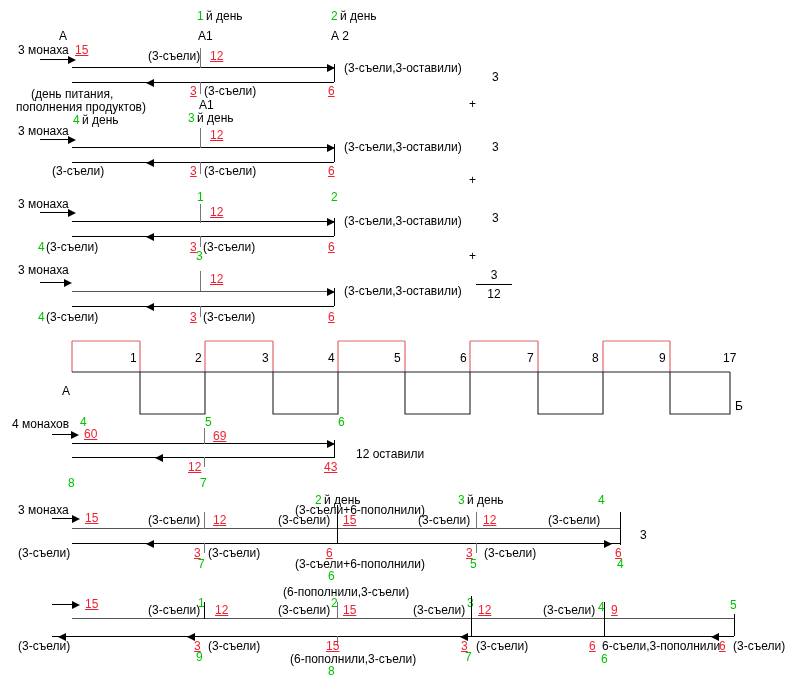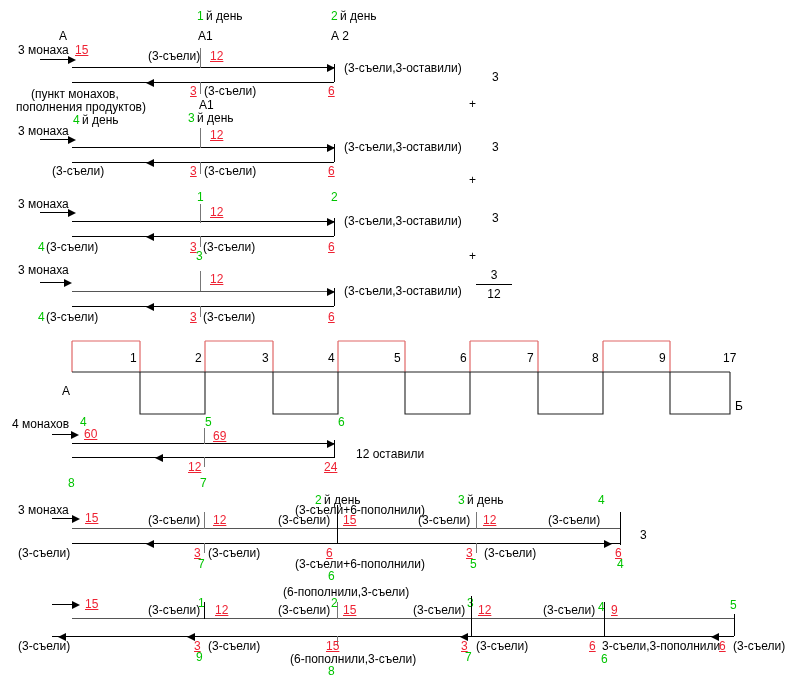--- a/index.html
+++ b/index.html
@@ -50,21 +50,21 @@
   <div class="t blk" style="left:344px;top:62px;">(3-съели,3-оставили)</div>
 
   <div class="hline" style="left:72px;top:82px;width:262px;"></div>
   <div class="arrow-l" style="left:146px;top:79px;"></div>
   <div class="vtick" style="left:200px;top:82px;height:12px;"></div>
 
   <div class="t red" style="left:190px;top:85px;">3</div>
   <div class="t blk" style="left:204px;top:85px;">(3-съели)</div>
   <div class="t red" style="left:328px;top:85px;">6</div>
 
-  <div class="t blk" style="left:31px;top:88px;">(пункт монахов,</div>
+  <div class="t blk" style="left:31px;top:88px;">(день питания,</div>
   <div class="t blk" style="left:16px;top:101px;">пополнения продуктов)</div>
 
   <div class="t blk" style="left:492px;top:71px;">3</div>
   <div class="t blk" style="left:469px;top:98px;">+</div>
 
   <div class="t blk" style="left:199px;top:99px;">А1</div>
   <div class="t grn" style="left:73px;top:114px;">4</div>
   <div class="t blk" style="left:82px;top:114px;">й день</div>
   <div class="t grn" style="left:188px;top:112px;">3</div>
   <div class="t blk" style="left:197px;top:112px;">й день</div>
@@ -206,21 +206,21 @@
   <div class="hline" style="left:72px;top:443px;width:262px;"></div>
   <div class="arrow-r" style="left:327px;top:440px;"></div>
   <div class="vtick" style="left:204px;top:428px;height:16px;"></div>
   <div class="vline" style="left:334px;top:440px;height:18px;"></div>
 
   <div class="hline" style="left:72px;top:457px;width:262px;"></div>
   <div class="arrow-l" style="left:155px;top:454px;"></div>
   <div class="vtick" style="left:204px;top:457px;height:10px;"></div>
 
   <div class="t red" style="left:188px;top:461px;">12</div>
-  <div class="t red" style="left:324px;top:461px;">24</div>
+  <div class="t red" style="left:324px;top:461px;">43</div>
   <div class="t blk" style="left:356px;top:448px;">12 оставили</div>
 
   <div class="t grn" style="left:68px;top:477px;">8</div>
   <div class="t grn" style="left:200px;top:477px;">7</div>
 
   <div class="t blk" style="left:18px;top:504px;">3 монаха</div>
   <div class="hline" style="left:52px;top:518px;width:26px;"></div>
   <div class="arrow-r" style="left:72px;top:515px;"></div>
   <div class="t red" style="left:85px;top:512px;">15</div>
 
@@ -312,19 +312,19 @@
 
   <div class="t red" style="left:326px;top:640px;">15</div>
   <div class="t blk" style="left:290px;top:653px;">(6-пополнили,3-съели)</div>
   <div class="t grn" style="left:328px;top:665px;">8</div>
 
   <div class="t red" style="left:461px;top:640px;">3</div>
   <div class="t grn" style="left:465px;top:651px;">7</div>
   <div class="t blk" style="left:476px;top:640px;">(3-съели)</div>
 
   <div class="t red" style="left:589px;top:640px;">6</div>
-  <div class="t blk" style="left:602px;top:640px;">3-съели,3-пополнили</div>
+  <div class="t blk" style="left:602px;top:640px;">6-съели,3-пополнили</div>
   <div class="t grn" style="left:601px;top:653px;">6</div>
 
   <div class="t red" style="left:719px;top:640px;">6</div>
   <div class="t blk" style="left:733px;top:640px;">(3-съели)</div>
 
 </div>
 
 </body></html>

